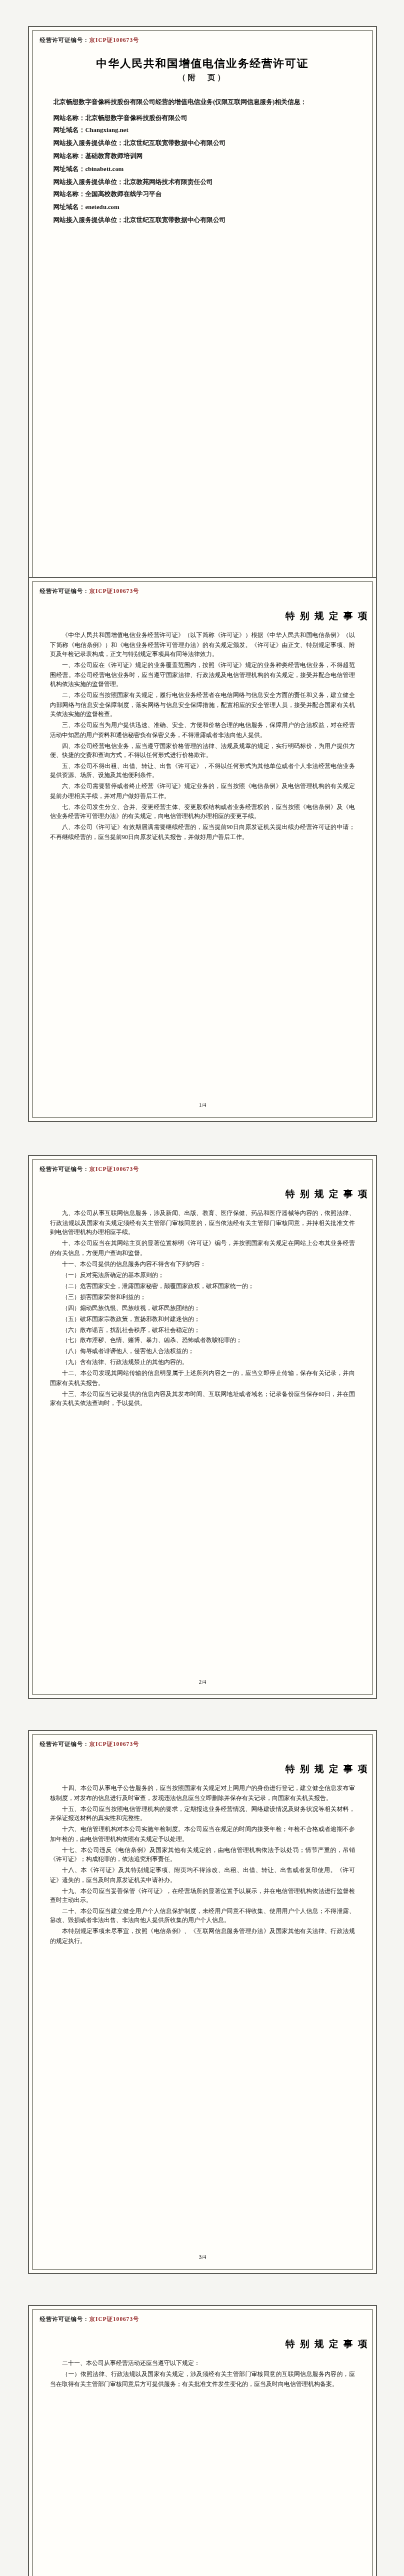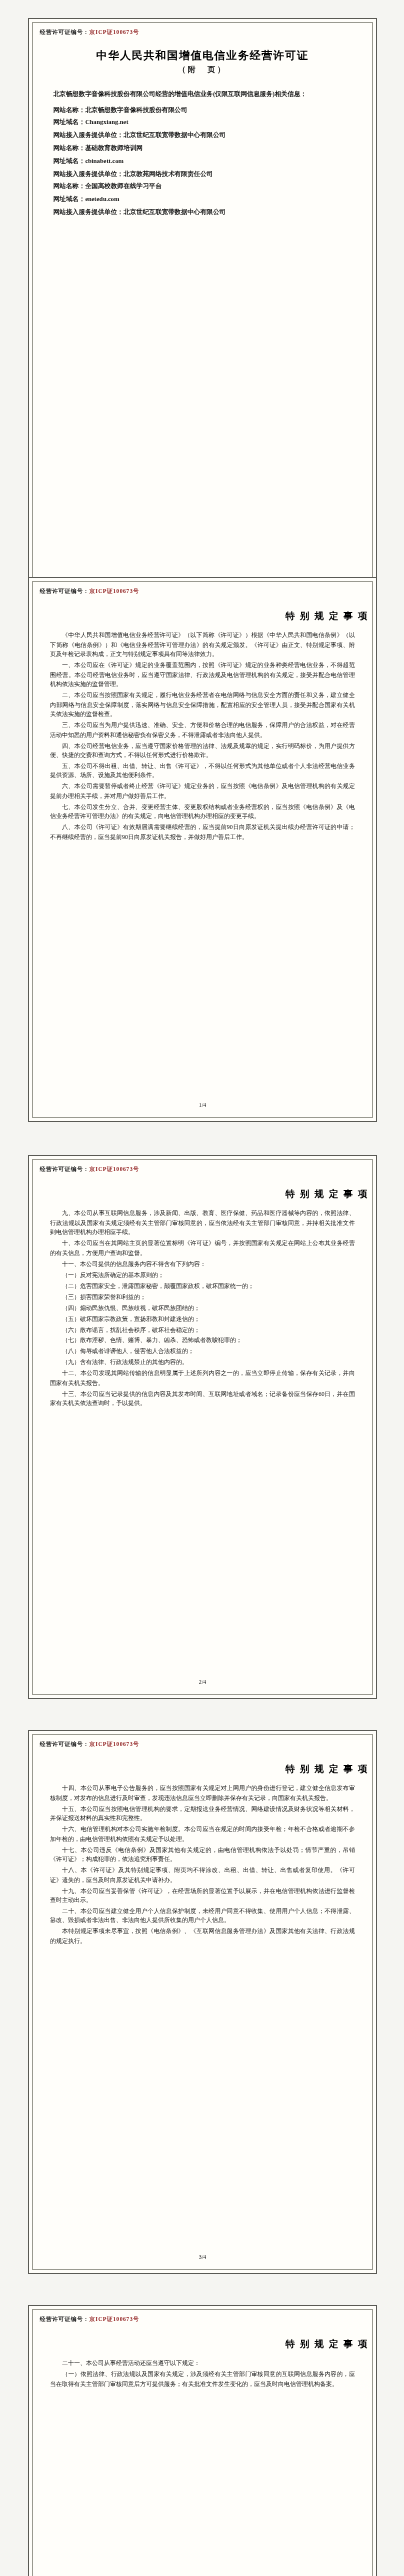--- a/index.html
+++ b/index.html
@@ -53,21 +53,21 @@
   .sp-body{margin:0 17.5px;}
   .para{
     font-size:6px;line-height:1.58;text-align:justify;
     text-indent:2em;margin:0 0 1.5px;color:#121212;
   }
   .page-num{
     position:absolute;bottom:9.3px;left:0;width:100%;
     text-align:center;font-size:5.7px;color:#222;
   }
   
-  #page-1{top:18px;height:576px;}
+  #page-1{top:26px;height:576px;}
   #page-2{top:577px;height:545px;}
   #page-3{top:1155px;height:544px;}
   #page-4{top:1730px;height:544px;}
   #page-5{top:2305px;height:545px;}
 </style>
 </head>
 <body>
 
 <div class="canvas">
 

